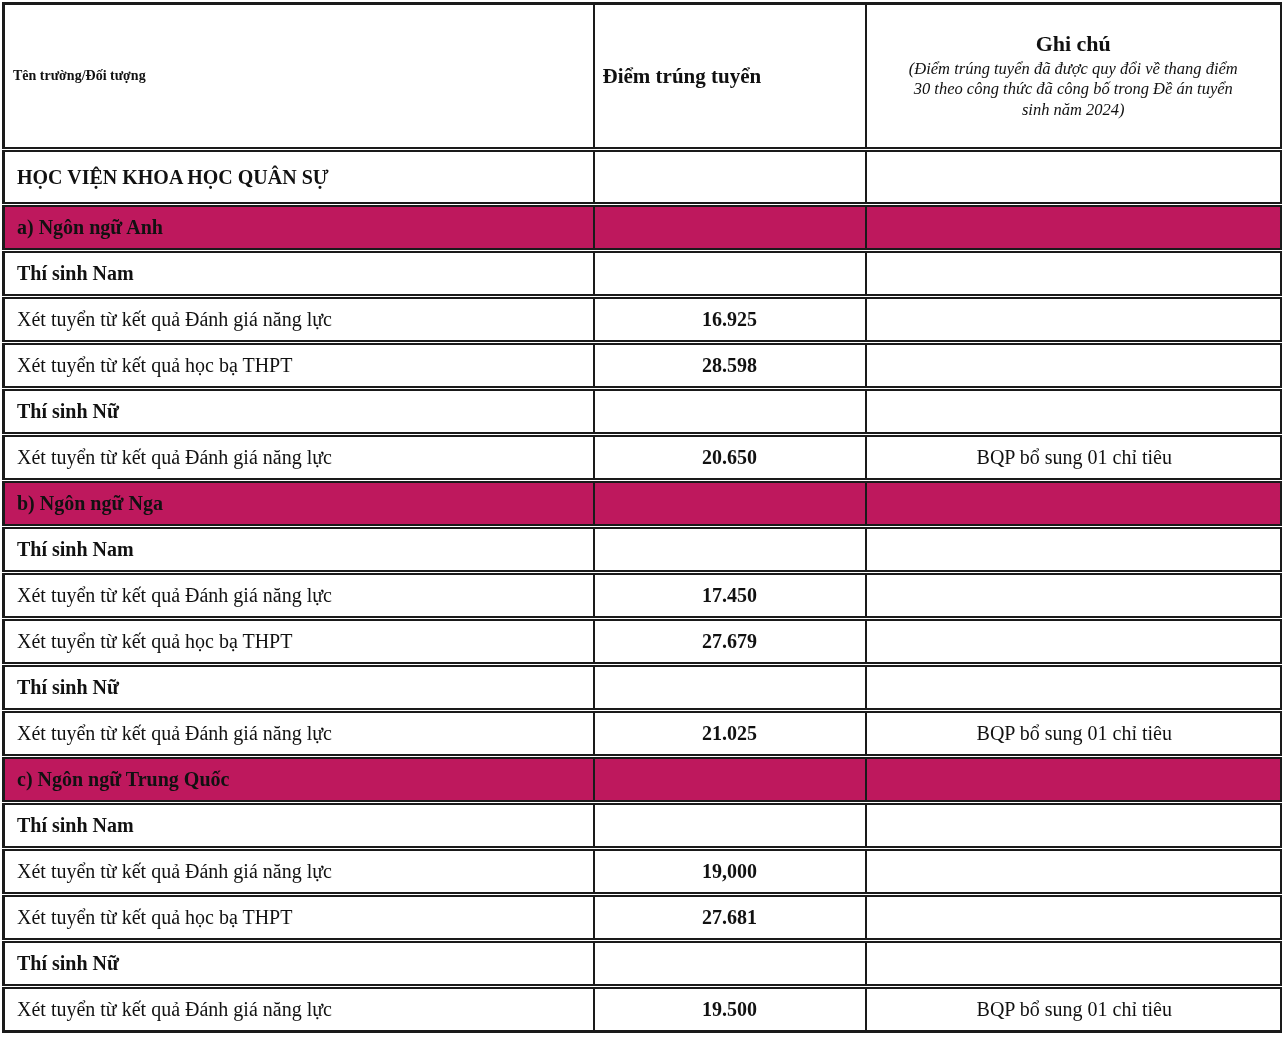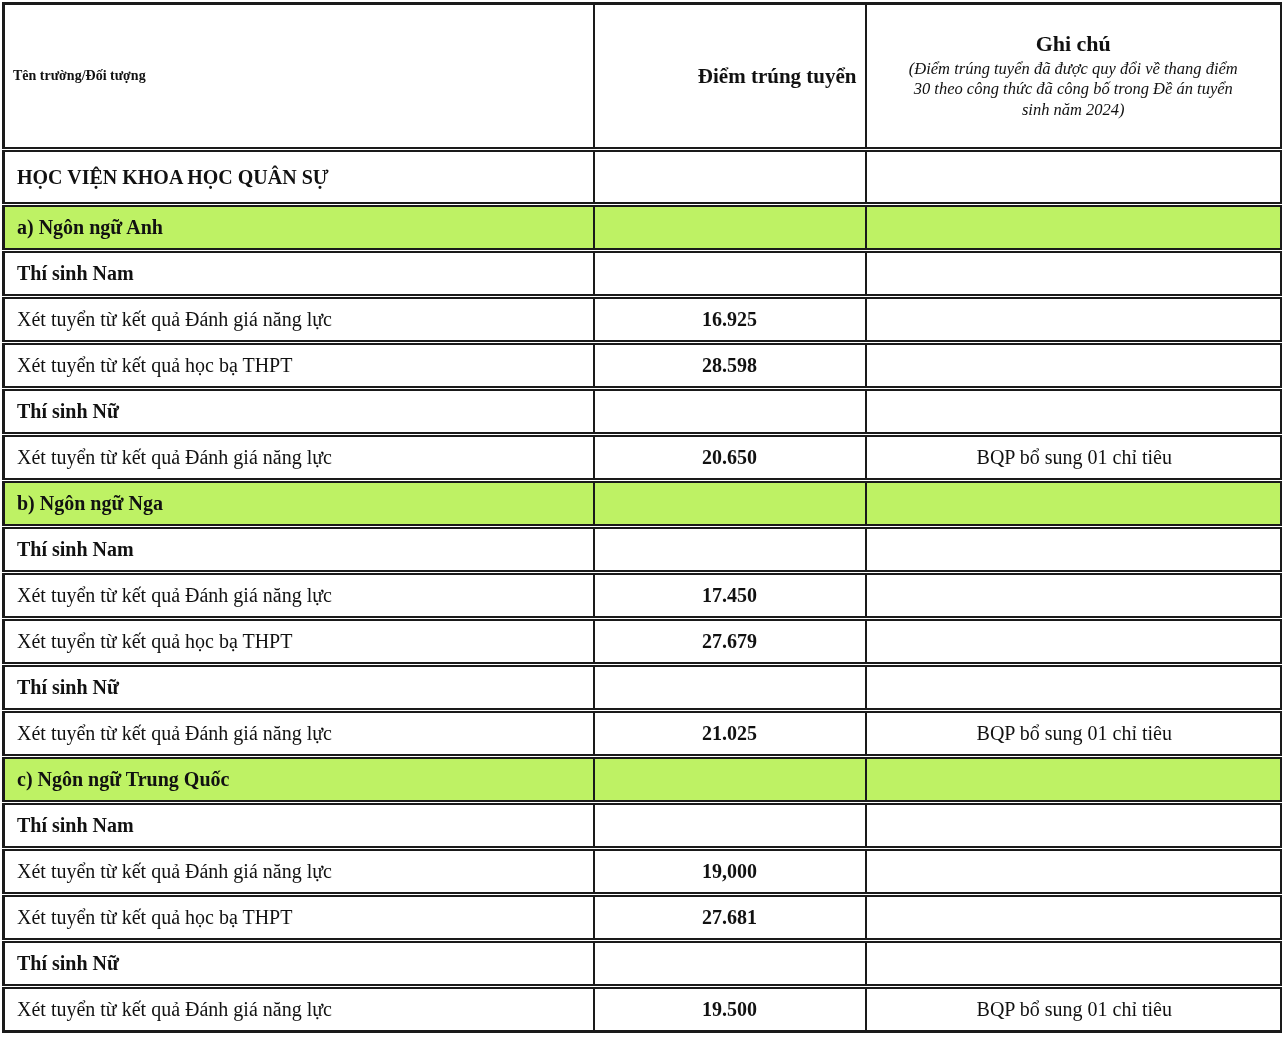--- a/index.html
+++ b/index.html
@@ -27,41 +27,41 @@
   .doc-table tr.header-row > * { border-top: none; }
 
   
   col.c-name  { width: 590px; }
   col.c-score { width: 272px; }
   col.c-note  { width: 416px; }
 
   
   .header-row th { height: 142px; font-weight: bold; }
   .th-name  { text-align: left; font-size: 14px; padding-left: 12px; }
-  .th-score { text-align: right; font-size: 21px; }
+  .th-score { text-align: left; font-size: 21px; }
   .th-note  { text-align: center; padding: 6px 10px; }
   .note-title { font-size: 22px; font-weight: bold; line-height: 1.15; }
   .note-sub {
     font-size: 16.5px;
     font-style: italic;
     font-weight: normal;
     max-width: 345px;
     margin: 2px auto 0 auto;
     line-height: 1.25;
     text-align: center;
   }
 
   
   .doc-table td { height: 41px; font-size: 20px; }
   td.cell-name  { text-align: left; padding-left: 12px; }
   td.cell-score { text-align: center; font-weight: bold; }
   td.cell-note  { text-align: center; padding-left: 10px; }
 
   tr.row-school td { height: 50px; font-weight: bold; }
-  tr.row-section td { background: #bef264; font-weight: bold; }
+  tr.row-section td { background: #be185d; font-weight: bold; }
   tr.row-group td { font-weight: bold; }
 </style>
 </head>
 <body>
 
 <table class="doc-table">
   <colgroup>
     <col class="c-name">
     <col class="c-score">
     <col class="c-note">

